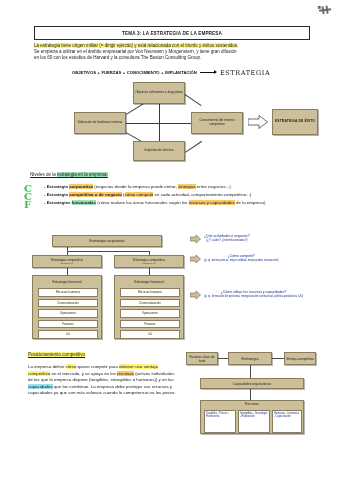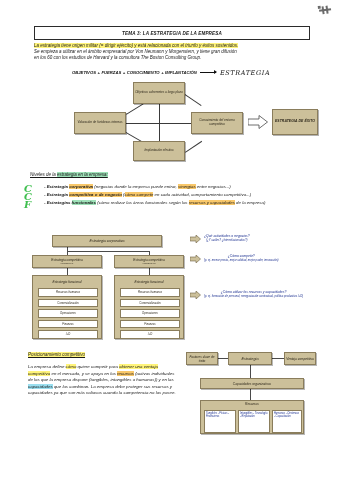--- a/index.html
+++ b/index.html
@@ -1,21 +1,21 @@
 <!DOCTYPE html>
 <html><head>
 <meta charset="utf-8">
 <style>
   html,body{margin:0;padding:0;}
   body{
     width:339px;height:480px;background:#ffffff;overflow:hidden;
     font-family:"Liberation Sans",sans-serif;
     color:#1a1a1a;position:relative;
   }
-  .page{position:absolute;inset:0;font-style:italic;}
+  .page{position:absolute;inset:0;}
 
   
   .corner-logo{
     position:absolute;top:4px;right:6px;width:16px;height:11px;
     display:flex;align-items:center;justify-content:center;
     font-size:7px;color:#3a3a3a;letter-spacing:-1px;font-weight:bold;
     transform:rotate(-8deg);opacity:.75;
   }
 
   

